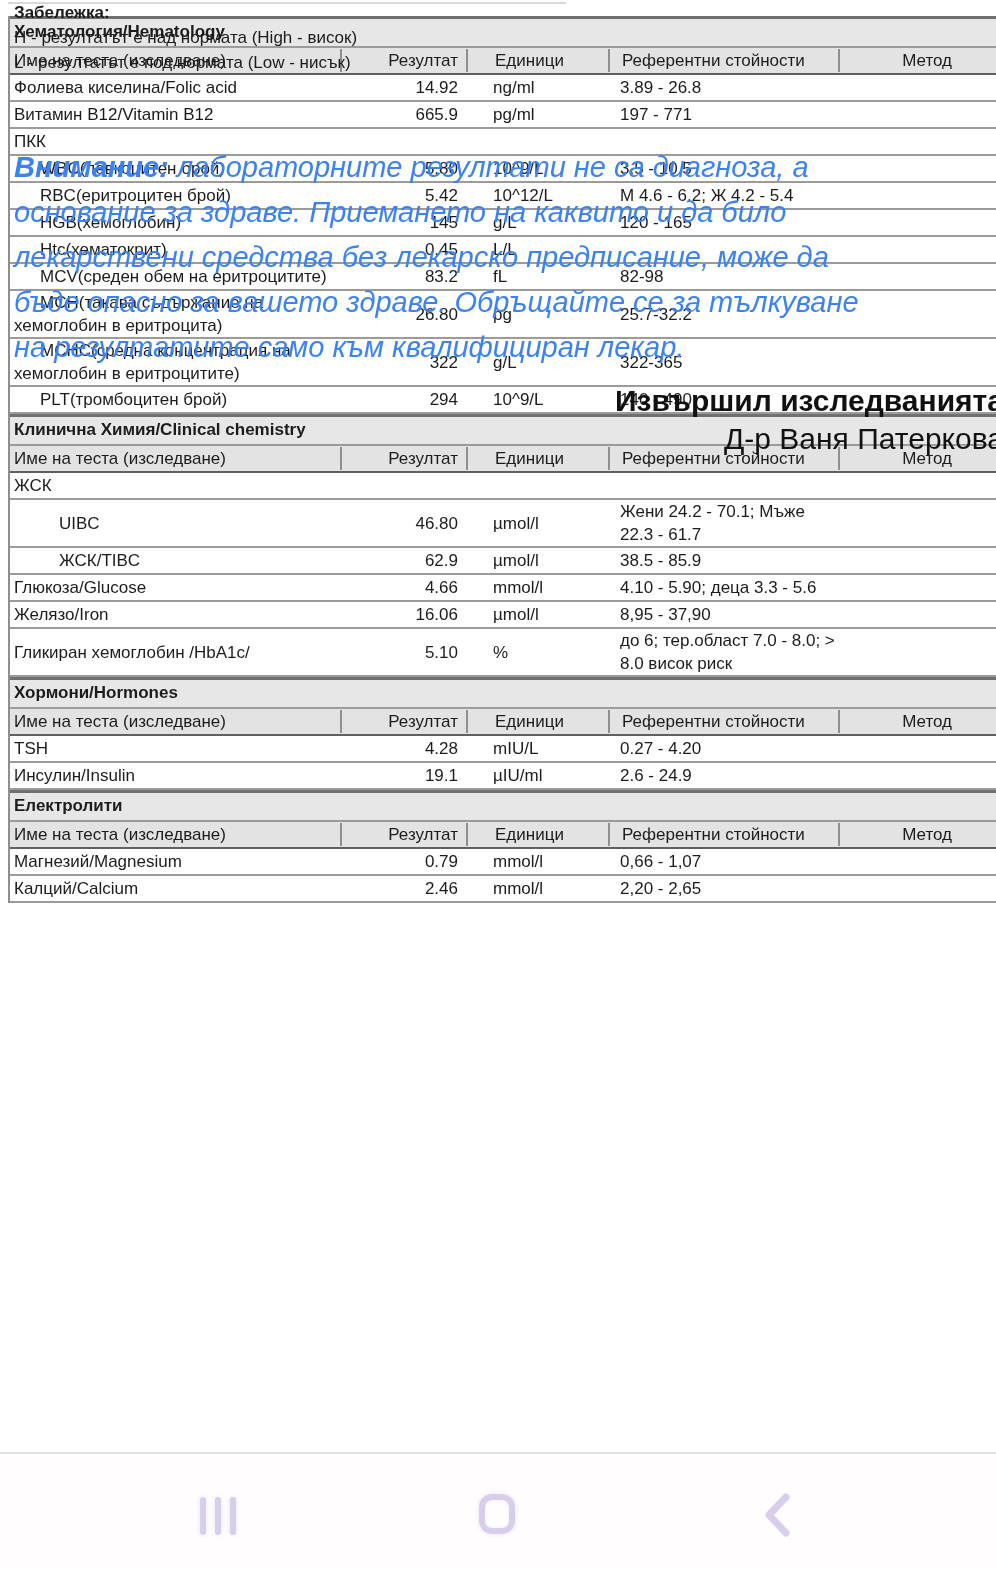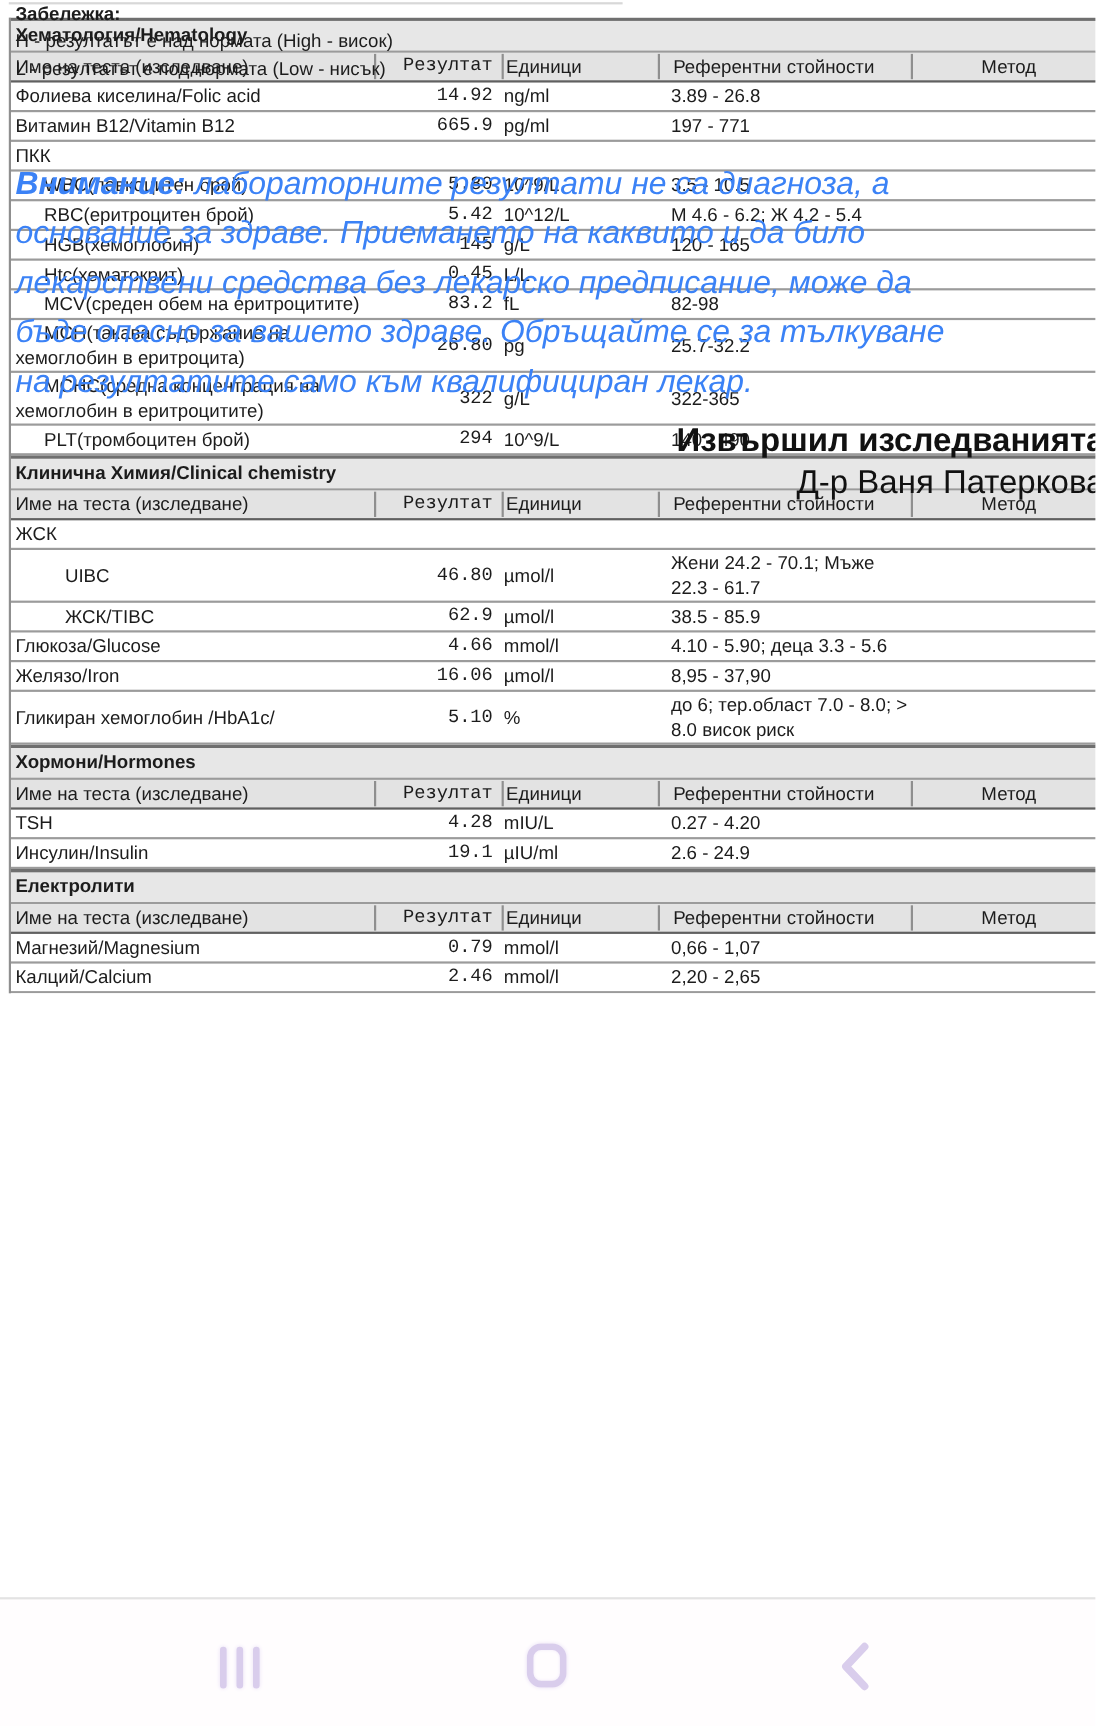--- a/index.html
+++ b/index.html
@@ -16,22 +16,22 @@
     position:absolute;left:8px;top:16px;width:988px;overflow:hidden;
     border-left:2px solid #8f8f8f;
   }
   .tbl{width:1032px;font-size:17px;}
   .row{display:flex;align-items:center;border-bottom:2px solid #9b9b9b;min-height:25px;line-height:23px;}
   .title-row{display:block;background:#e7e7e7;font-weight:bold;border-top:3px solid #6f6f6f;padding:1px 0 1px 4px;}
   .header-row{background:#e3e3e3;border-bottom:2px solid #606060;}
   .cell{box-sizing:border-box;}
   .sep{border-left:2px solid #8f8f8f;}
   .c-name{width:330px;padding-left:4px;}
-  .c-result{width:116px;text-align:right;padding-right:8px;font-family:Liberation Mono, monospace;}
-  .c-units{width:142px;padding-left:2px;}
+  .c-result{width:126px;text-align:right;padding-right:8px;}
+  .c-units{width:142px;padding-left:27px;}
   .c-ref{width:230px;padding-left:12px;}
   .c-method{width:126px;text-align:right;padding-right:12px;}
   .c-group{width:100%;padding-left:4px;}
   .ind1{text-indent:26px;}
   .ind2{text-indent:45px;}
 
   
   .notes{position:relative;margin:0 0 0 14px;font-size:17px;line-height:25px;}
   .notes-title{font-weight:bold;}
 

